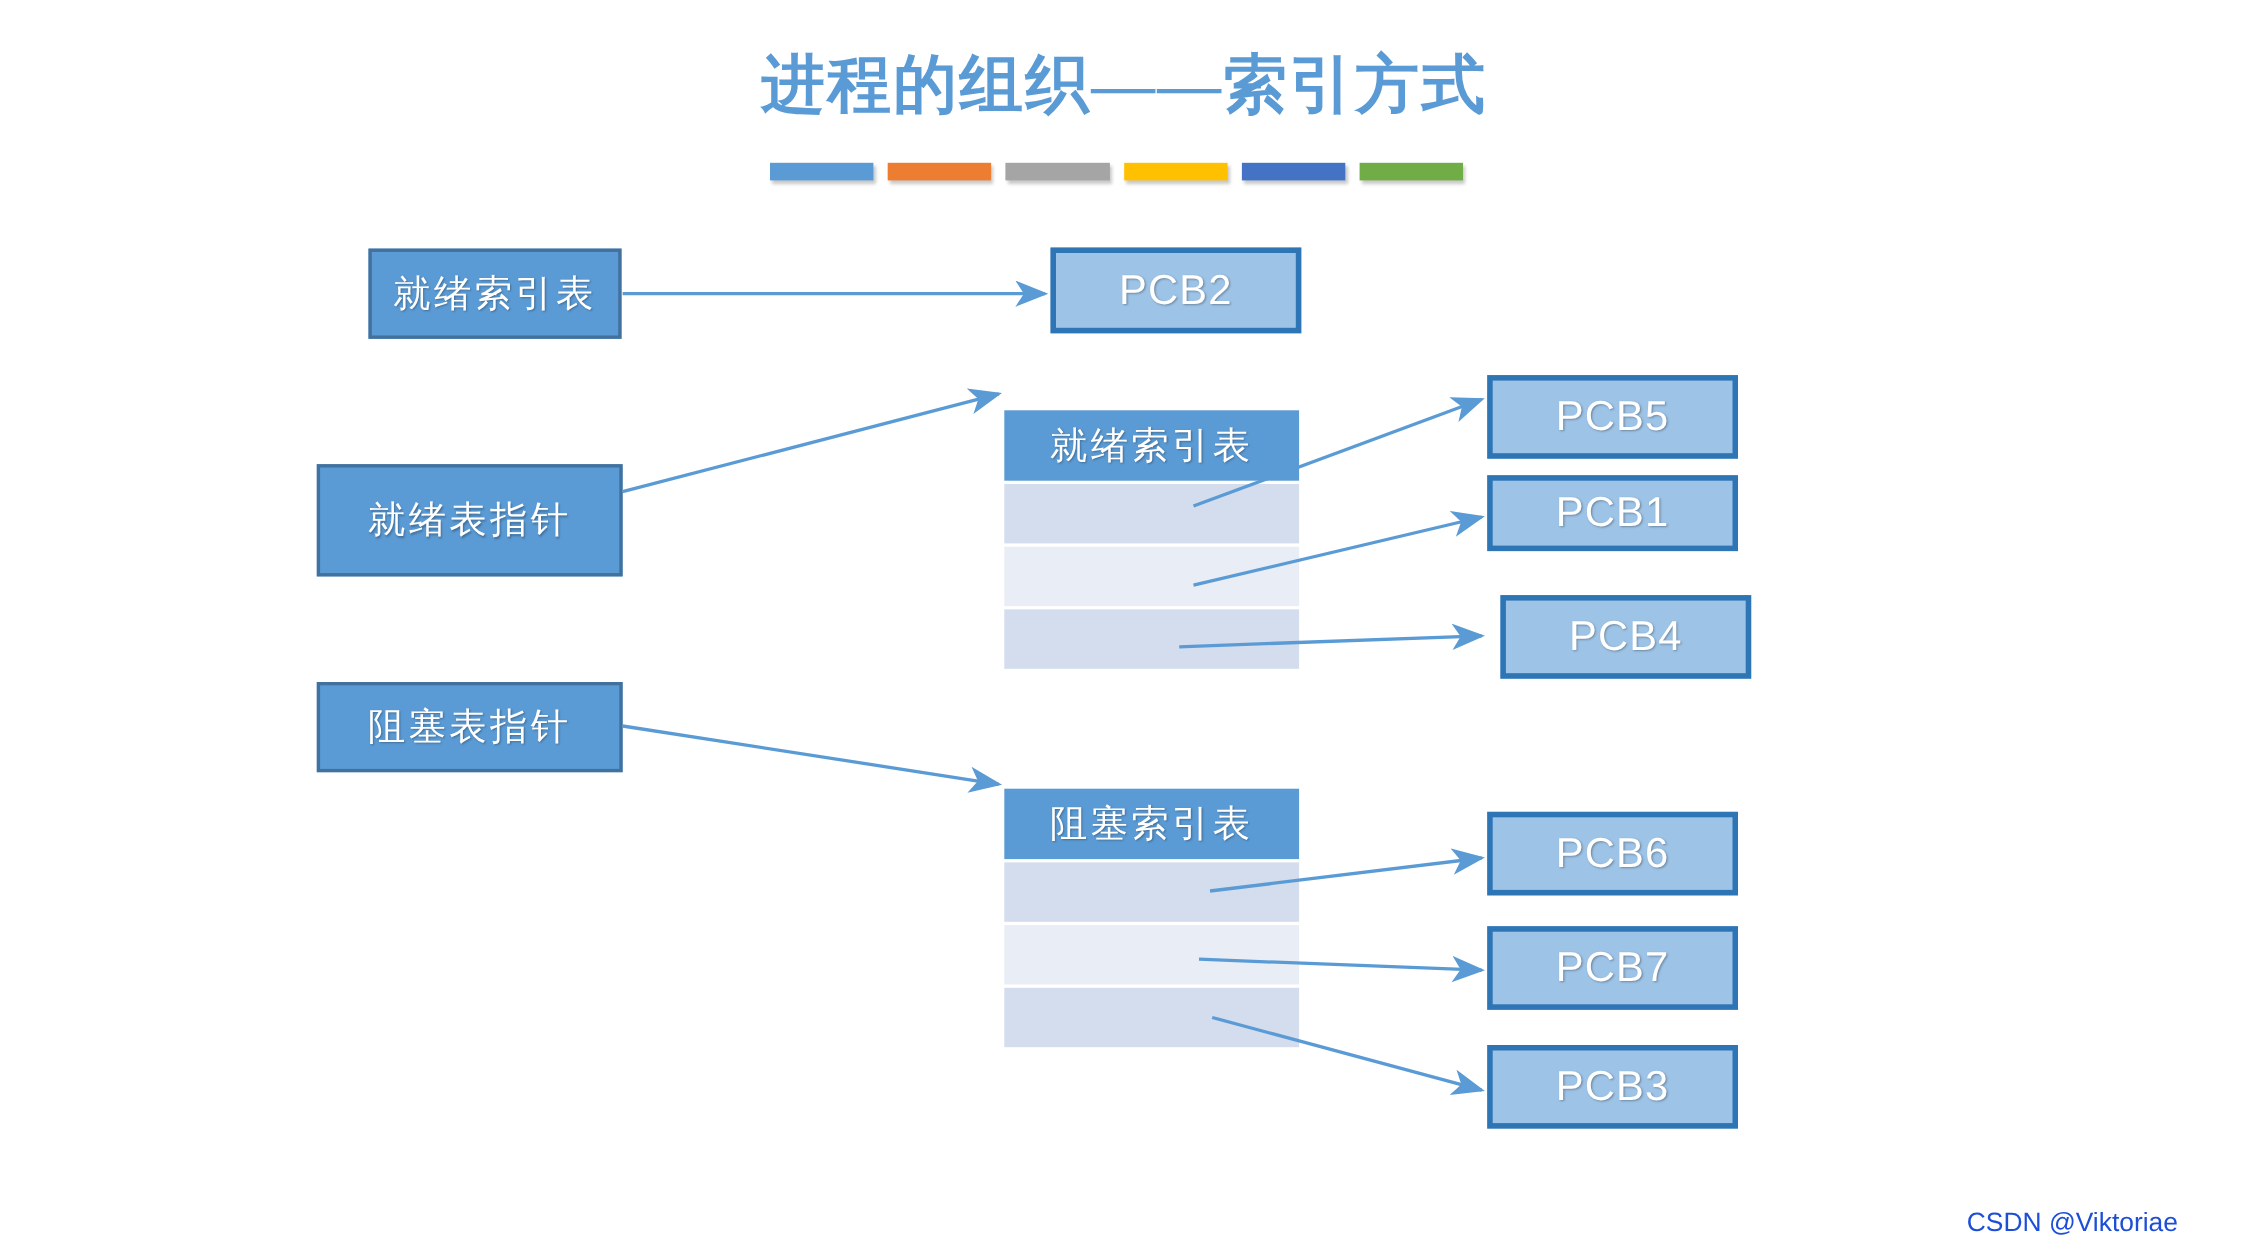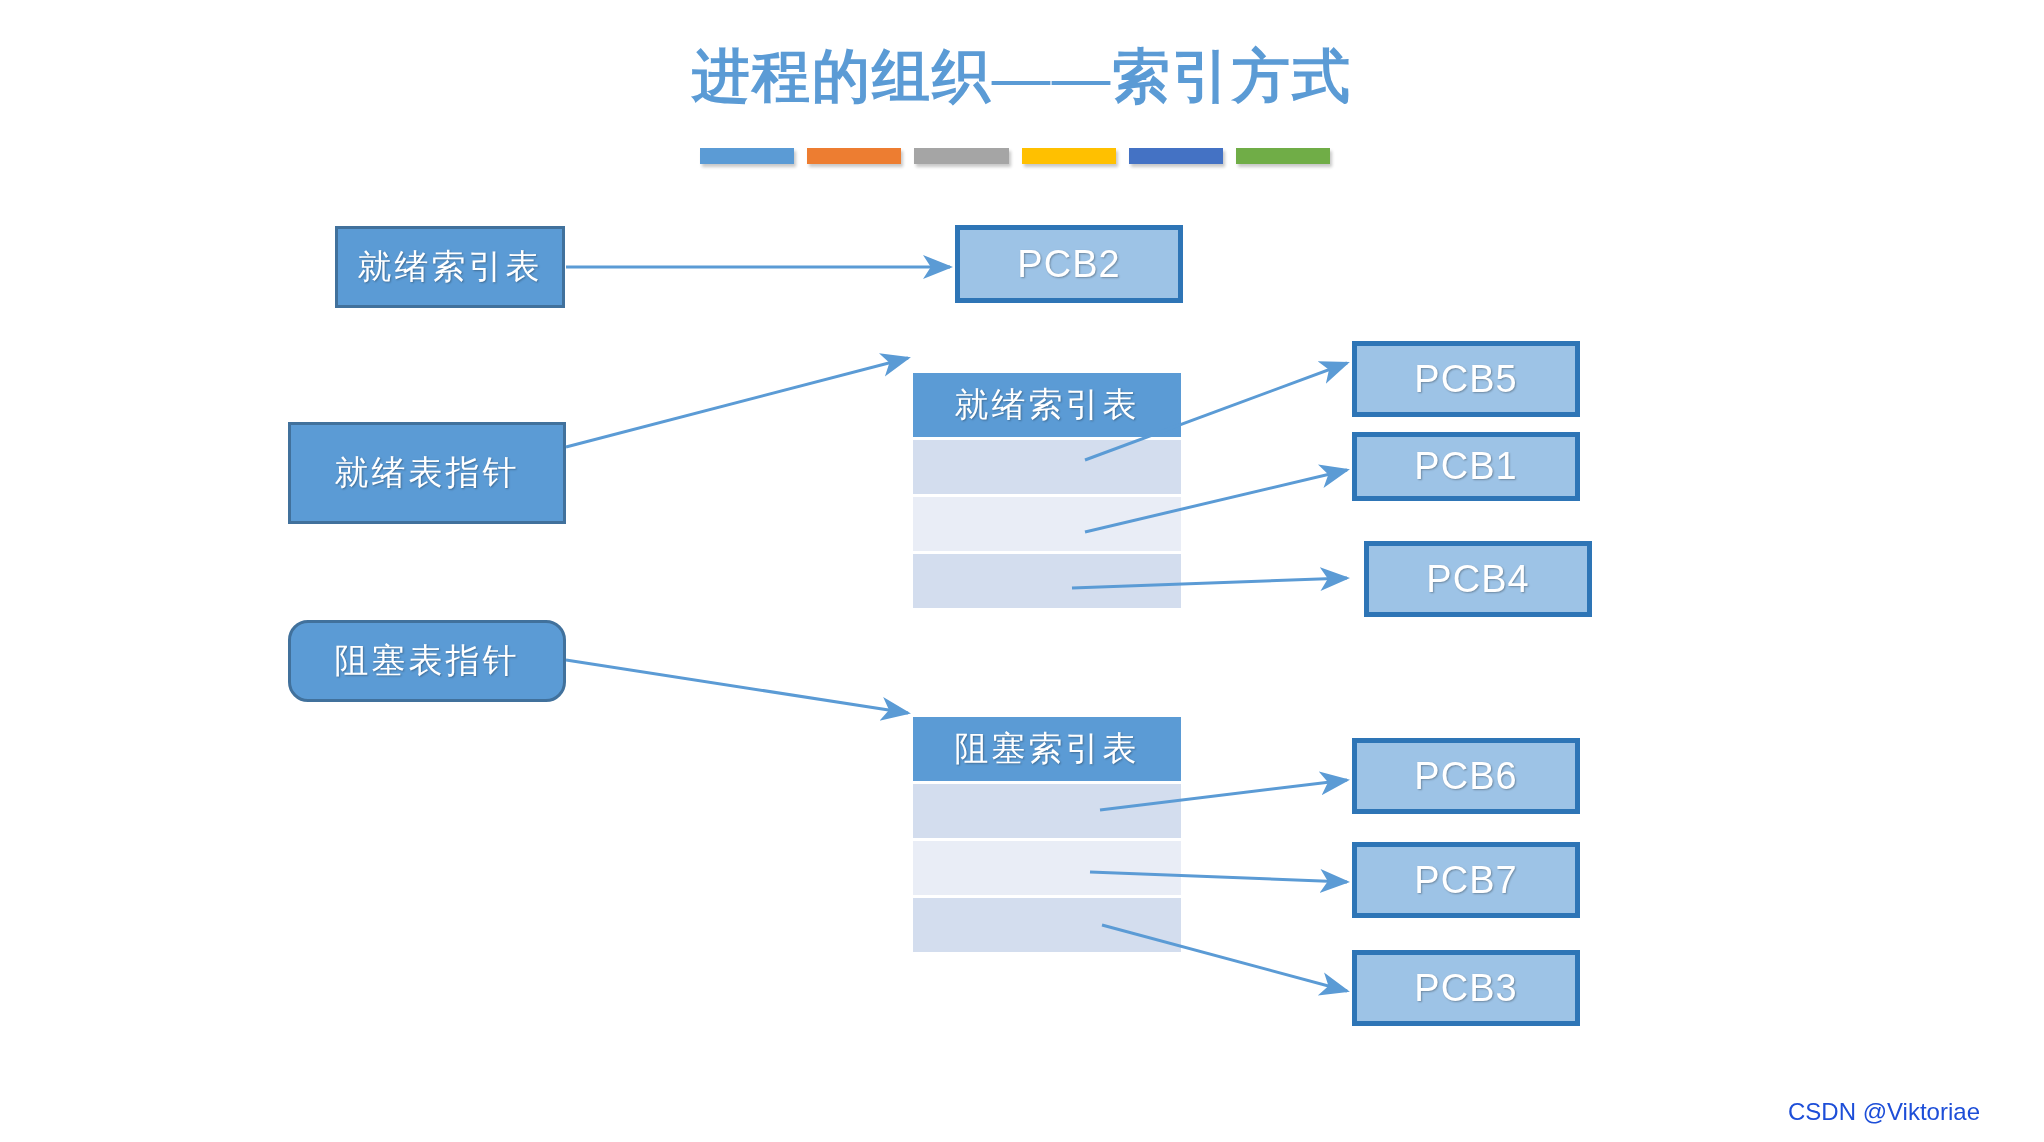--- a/index.html
+++ b/index.html
@@ -154,21 +154,21 @@
   </div>
 
   <div class="box ptr-box" style="left:335px; top:226px; width:230px; height:82px;">
     <span>就绪索引表</span>
   </div>
 
   <div class="box ptr-box" style="left:288px; top:422px; width:278px; height:102px;">
     <span>就绪表指针</span>
   </div>
 
-  <div class="box ptr-box" style="left:288px; top:620px; width:278px; height:82px;border-radius:20px;">
+  <div class="box ptr-box" style="left:288px; top:620px; width:278px; height:82px;">
     <span>阻塞表指针</span>
   </div>
 
   <div class="box pcb-box" style="left:955px; top:225px; width:228px; height:78px;">
     <span>PCB2</span>
   </div>
 
   <div class="index-table" style="left:913px; top:373px;">
     <div class="tbl-header">就绪索引表</div>
     <div class="tbl-row odd"></div>

